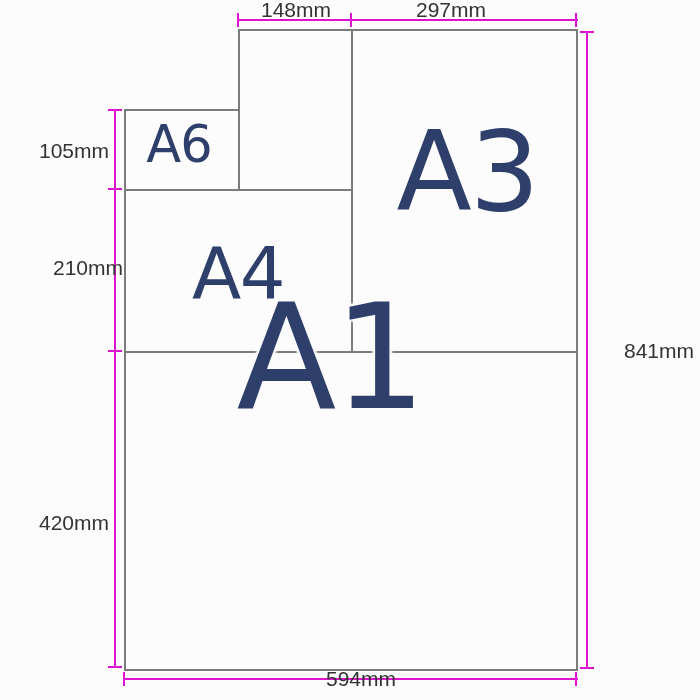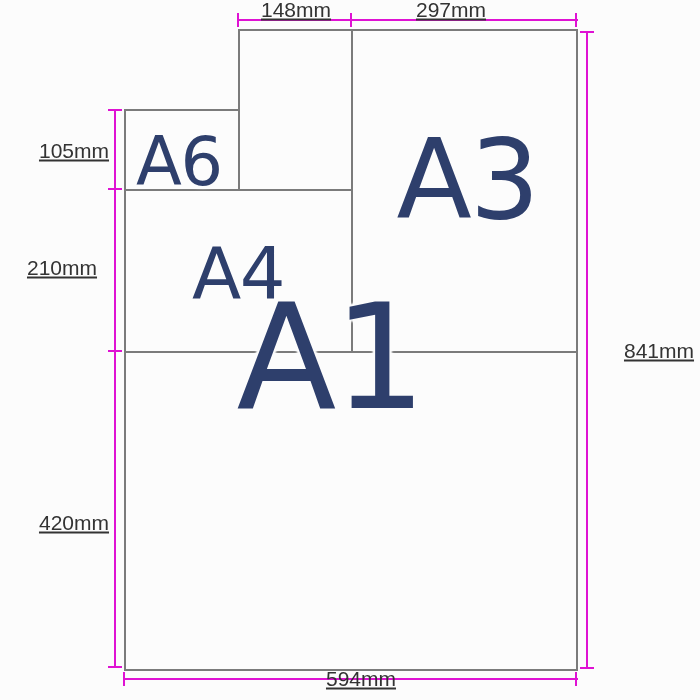--- a/index.html
+++ b/index.html
@@ -42,21 +42,20 @@
   
   .dlabel{
     position:absolute;
     transform:translate(-50%,-50%);
     color:#333333;
     font-family:"Liberation Sans",sans-serif;
     font-size:21px;
     line-height:1;
     white-space:nowrap;
     z-index:3;
-    text-decoration:underline;
   }
 </style>
 </head>
 <body>
 
 <div class="canvas">
 
   <div class="gline" style="left:238px;top:29px;width:340px;height:2px"></div>
   <div class="gline" style="left:124px;top:109px;width:116px;height:2px"></div>
   <div class="gline" style="left:124px;top:189px;width:229px;height:2px"></div>
@@ -78,25 +77,25 @@
   <div class="mtick" style="left:108px;top:109px;width:14px;height:2px"></div>
   <div class="mtick" style="left:108px;top:188px;width:14px;height:2px"></div>
   <div class="mtick" style="left:108px;top:350px;width:14px;height:2px"></div>
   <div class="mtick" style="left:108px;top:666px;width:14px;height:2px"></div>
   <div class="mtick" style="left:580px;top:31px;width:14px;height:2px"></div>
   <div class="mtick" style="left:580px;top:667px;width:14px;height:2px"></div>
   <div class="mtick" style="left:123px;top:672px;width:2px;height:14px"></div>
   <div class="mtick" style="left:575px;top:672px;width:2px;height:14px"></div>
 
   <div class="plabel" style="left:330px;top:357px;font-size:146px">A1</div>
-  <div class="plabel" style="left:467px;top:180px;font-size:110px">A3</div>
+  <div class="plabel" style="left:467px;top:172px;font-size:110px">A3</div>
   <div class="plabel" style="left:238px;top:273px;font-size:72px">A4</div>
-  <div class="plabel" style="left:179px;top:162px;font-size:67px">A6</div>
+  <div class="plabel" style="left:179px;top:144px;font-size:51px">A6</div>
 
   <div class="dlabel" style="left:296px;top:9px">148mm</div>
   <div class="dlabel" style="left:451px;top:9px">297mm</div>
   <div class="dlabel" style="left:74px;top:150px">105mm</div>
-  <div class="dlabel" style="left:62px;top:267px">210mm</div>
+  <div class="dlabel" style="left:88px;top:267px">210mm</div>
   <div class="dlabel" style="left:74px;top:522px">420mm</div>
   <div class="dlabel" style="left:659px;top:350px">841mm</div>
   <div class="dlabel" style="left:361px;top:678px">594mm</div>
 
 </div>
 
 </body></html>

